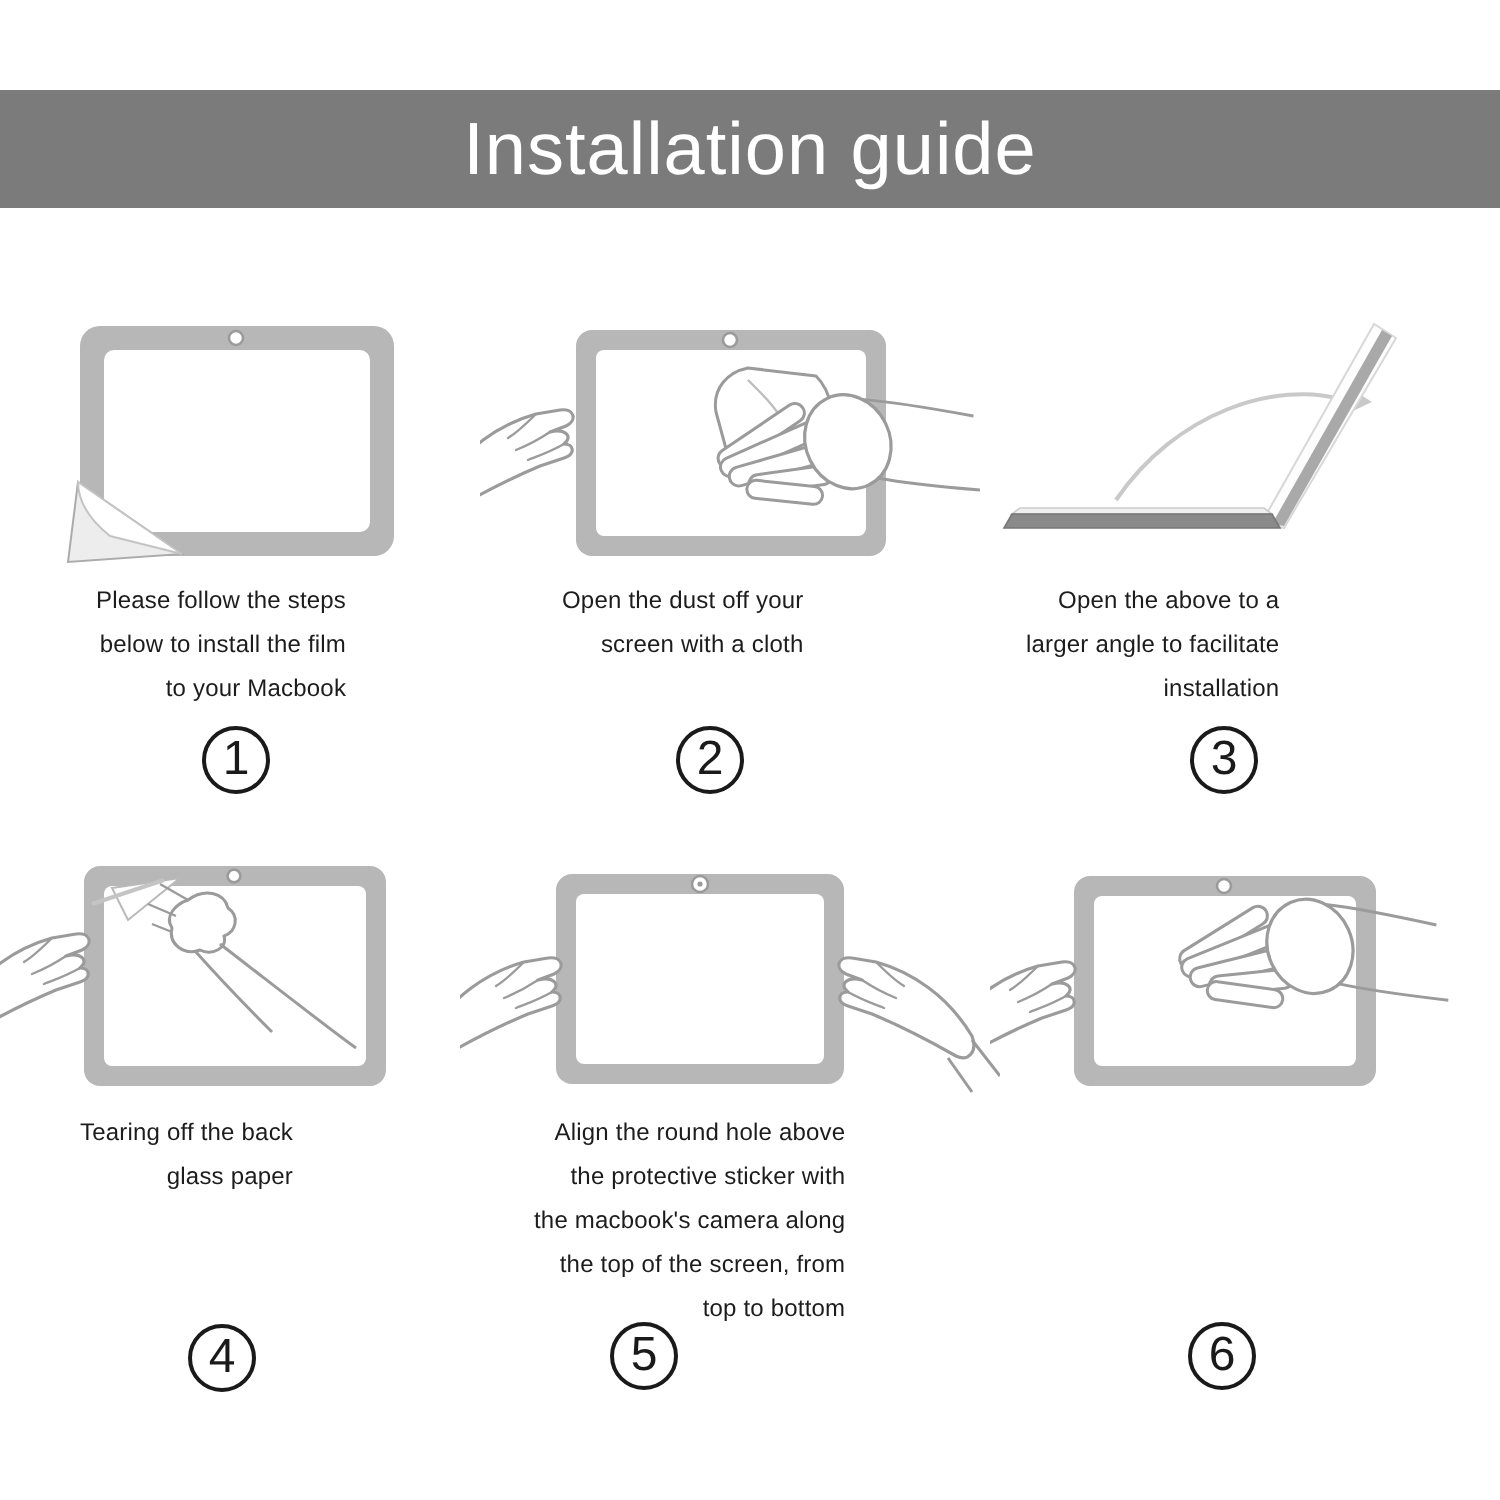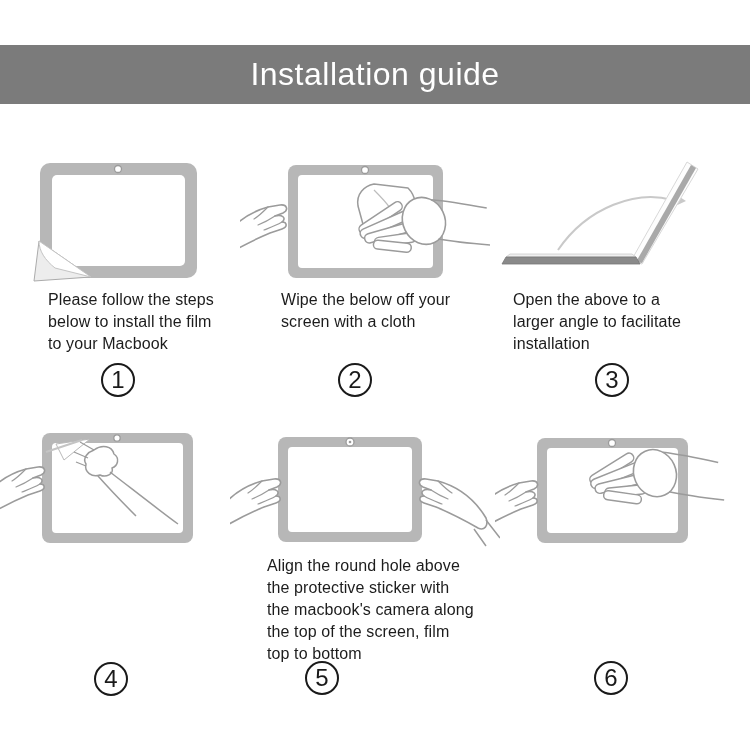--- a/index.html
+++ b/index.html
@@ -1,23 +1,23 @@
 <!DOCTYPE html>
 <html><head>
 <meta charset="utf-8">
 <style>
   html,body{margin:0;padding:0;background:#ffffff;}
   .page{position:relative;width:750px;height:750px;background:#ffffff;overflow:hidden;
         font-family:"Liberation Sans",sans-serif;}
   .header{position:absolute;left:0;top:45px;width:750px;height:59px;background:#7b7b7b;
           display:flex;align-items:center;justify-content:center;}
-  .header span{color:#ffffff;font-size:32px;letter-spacing:.5px;}
+  .header span{color:#ffffff;font-size:37px;letter-spacing:.5px;}
   .illus{position:absolute;}
-  .caption{position:absolute;color:#1c1c1c;font-size:16px;line-height:22px;
-           white-space:pre-line;letter-spacing:.1px;}
+  .caption{position:absolute;color:#1c1c1c;font-size:12px;line-height:22px;
+           white-space:pre-line;letter-spacing:.1px;text-align:right;}
   .num{position:absolute;width:34px;height:34px;border:2px solid #1a1a1a;border-radius:50%;
        box-sizing:border-box;display:flex;align-items:center;justify-content:center;
        font-size:24px;color:#1a1a1a;padding-bottom:1px;}
 </style>
 </head>
 <body>
 
 <div class="page">
 
   <svg width="0" height="0" style="position:absolute">
@@ -113,29 +113,31 @@
     <rect x="42" y="20" width="151" height="105" rx="8" fill="#b7b7b7"></rect>
     <rect x="52" y="30" width="131" height="85" rx="4" fill="#ffffff"></rect>
     <circle cx="117" cy="25" r="3.5" fill="#ffffff" stroke="#9b9b9b" stroke-width="1.3"></circle>
     <use href="#grip-hand" transform="translate(28,68)"></use>
     <use href="#press-hand" transform="translate(152,56) rotate(-6)"></use>
   </svg>
 
   <div class="caption" style="left:48px;top:289px">Please follow the steps
 below to install the film
 to your Macbook</div>
-  <div class="caption" style="left:281px;top:289px">Wipe the below off your
+  <div class="caption" style="left:281px;top:289px">Open the dust off your
 screen with a cloth</div>
   <div class="caption" style="left:513px;top:289px">Open the above to a
 larger angle to facilitate
 installation</div>
+  <div class="caption" style="left:40px;top:555px">Tearing off the back
+glass paper</div>
   <div class="caption" style="left:267px;top:555px">Align the round hole above
 the protective sticker with
 the macbook's camera along
-the top of the screen, film
+the top of the screen, from
 top to bottom</div>
 
   <div class="num" style="left:101px;top:363px">
       <span>1</span>
     </div>
   <div class="num" style="left:338px;top:363px">
       <span>2</span>
     </div>
   <div class="num" style="left:595px;top:363px">
       <span>3</span>

